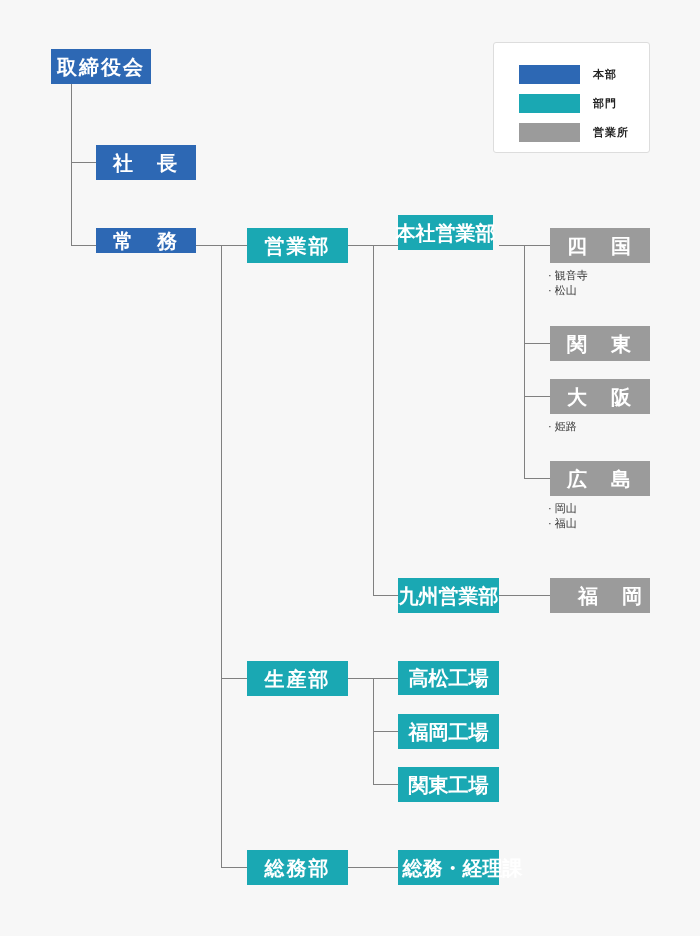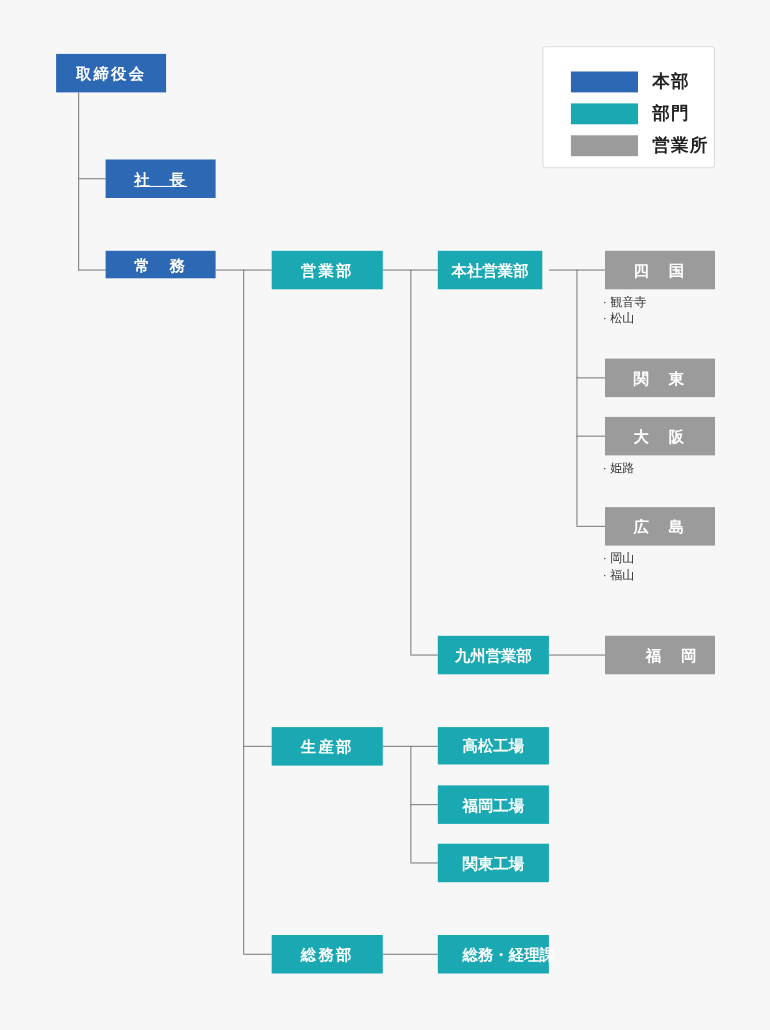--- a/index.html
+++ b/index.html
@@ -31,21 +31,21 @@
 
   
   .node {
     position: absolute;
     box-sizing: border-box;
     display: flex;
     align-items: center;
     justify-content: center;
     color: #ffffff;
     font-weight: bold;
-    font-size: 14px;
+    font-size: 20px;
     letter-spacing: 2px;
     text-align: right;
     line-height: 1;
     white-space: nowrap;
   }
   .node.honbu   { background: #2d68b4; }
   .node.bumon   { background: #1aa8b3; }
   .node.eigyo   { background: #9b9b9b; }
 
   .node.tight { letter-spacing: 0px; }
@@ -86,21 +86,21 @@
   .legend-swatch {
     width: 61px;
     height: 19px;
     flex: none;
   }
   .legend-swatch.honbu { background: #2d68b4; }
   .legend-swatch.bumon { background: #1aa8b3; }
   .legend-swatch.eigyo { background: #9b9b9b; }
   .legend-label {
     margin-left: 13px;
-    font-size: 16px;
+    font-size: 11px;
     font-weight: bold;
     color: #222222;
     letter-spacing: 1px;
     white-space: nowrap;
   }
 </style>
 </head>
 <body>
 
 <div id="chart-root">
@@ -129,27 +129,27 @@
 
   <div class="line h" style="left:348px; top:678px; width:50px;"></div>
   <div class="line v" style="left:373px; top:678px; height:106px;"></div>
   <div class="line h" style="left:373px; top:731px; width:25px;"></div>
   <div class="line h" style="left:373px; top:784px; width:25px;"></div>
 
   <div class="line h" style="left:348px; top:867px; width:50px;"></div>
 
   <div class="node honbu" style="left:51px; top:49px; width:100px; height:35px;">取締役会</div>
 
-  <div class="node honbu" style="left:96px; top:145px; width:100px; height:35px;text-decoration:underline;">社　長</div>
+  <div class="node honbu" style="left:96px; top:145px; width:100px; height:35px;">社　長</div>
 
   <div class="node honbu" style="left:96px; top:228px; width:100px; height:25px;">常　務</div>
 
   <div class="node bumon" style="left:247px; top:228px; width:101px; height:35px;">営業部</div>
 
-  <div class="node bumon tight" style="left:398px; top:228px; width:95px; height:35px;">本社営業部</div>
+  <div class="node bumon tight" style="left:398px; top:215px; width:95px; height:35px;">本社営業部</div>
 
   <div class="node bumon tight" style="left:398px; top:578px; width:101px; height:35px;">九州営業部</div>
 
   <div class="node bumon" style="left:247px; top:661px; width:101px; height:35px;">生産部</div>
 
   <div class="node bumon tight" style="left:398px; top:661px; width:101px; height:34px;">高松工場</div>
 
   <div class="node bumon tight" style="left:398px; top:714px; width:101px; height:35px;">福岡工場</div>
 
   <div class="node bumon tight" style="left:398px; top:767px; width:101px; height:35px;">関東工場</div>

